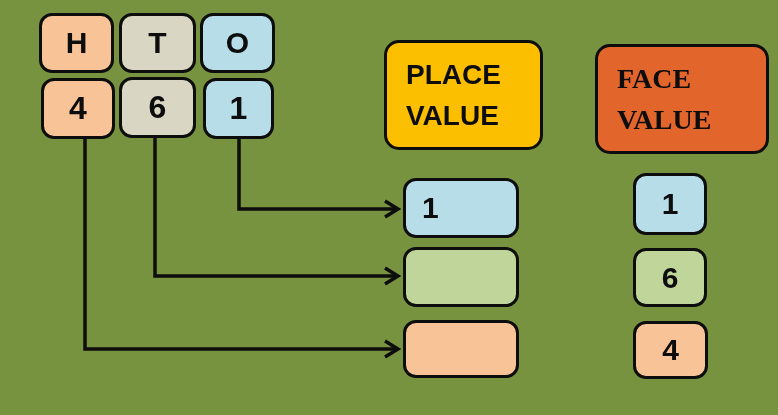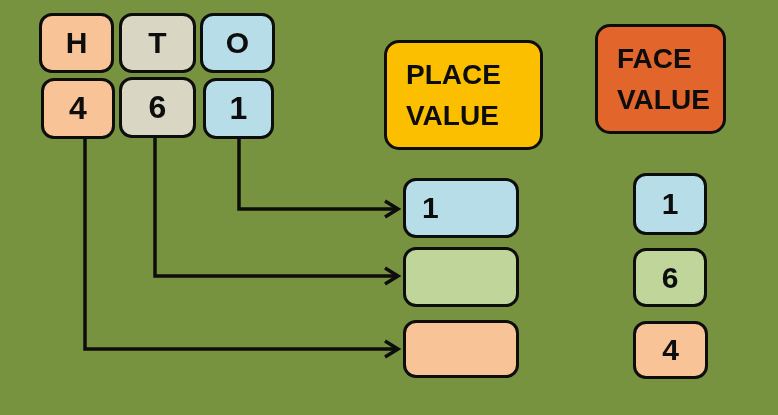--- a/index.html
+++ b/index.html
@@ -74,21 +74,21 @@
   <div class="box letter c-peach" style="left:39px; top:13px; width:75px; height:60px;">H</div>
   <div class="box letter c-tan" style="left:119px; top:13px; width:77px; height:60px;">T</div>
   <div class="box letter c-blue" style="left:200px; top:13px; width:75px; height:60px;">O</div>
 
   <div class="box digit c-peach" style="left:41px; top:78px; width:74px; height:61px;">4</div>
   <div class="box digit c-tan" style="left:119px; top:77px; width:77px; height:61px;">6</div>
   <div class="box digit c-blue" style="left:203px; top:78px; width:71px; height:61px;">1</div>
 
   <div class="header-box c-gold" style="left:384px; top:40px; width:159px; height:110px;">PLACE VALUE</div>
 
-  <div class="header-box c-red" style="left:595px; top:24px; width:131px; height:110px;">FACE VALUE</div>
+  <div class="header-box c-red" style="left:595px; top:44px; width:174px; height:110px;font-family:Liberation Serif, serif;">FACE VALUE</div>
 
   <div class="box value-box left-text c-blue" style="left:403px; top:178px; width:116px; height:60px;">1</div>
   <div class="box value-box left-text c-green" style="left:403px; top:247px; width:116px; height:60px;"></div>
   <div class="box value-box left-text c-peach" style="left:403px; top:320px; width:116px; height:58px;"></div>
 
   <div class="box value-box c-blue" style="left:633px; top:173px; width:74px; height:62px;">1</div>
   <div class="box value-box c-green" style="left:633px; top:248px; width:74px; height:59px;">6</div>
   <div class="box value-box c-peach" style="left:633px; top:321px; width:75px; height:58px;">4</div>
 
 </div>

